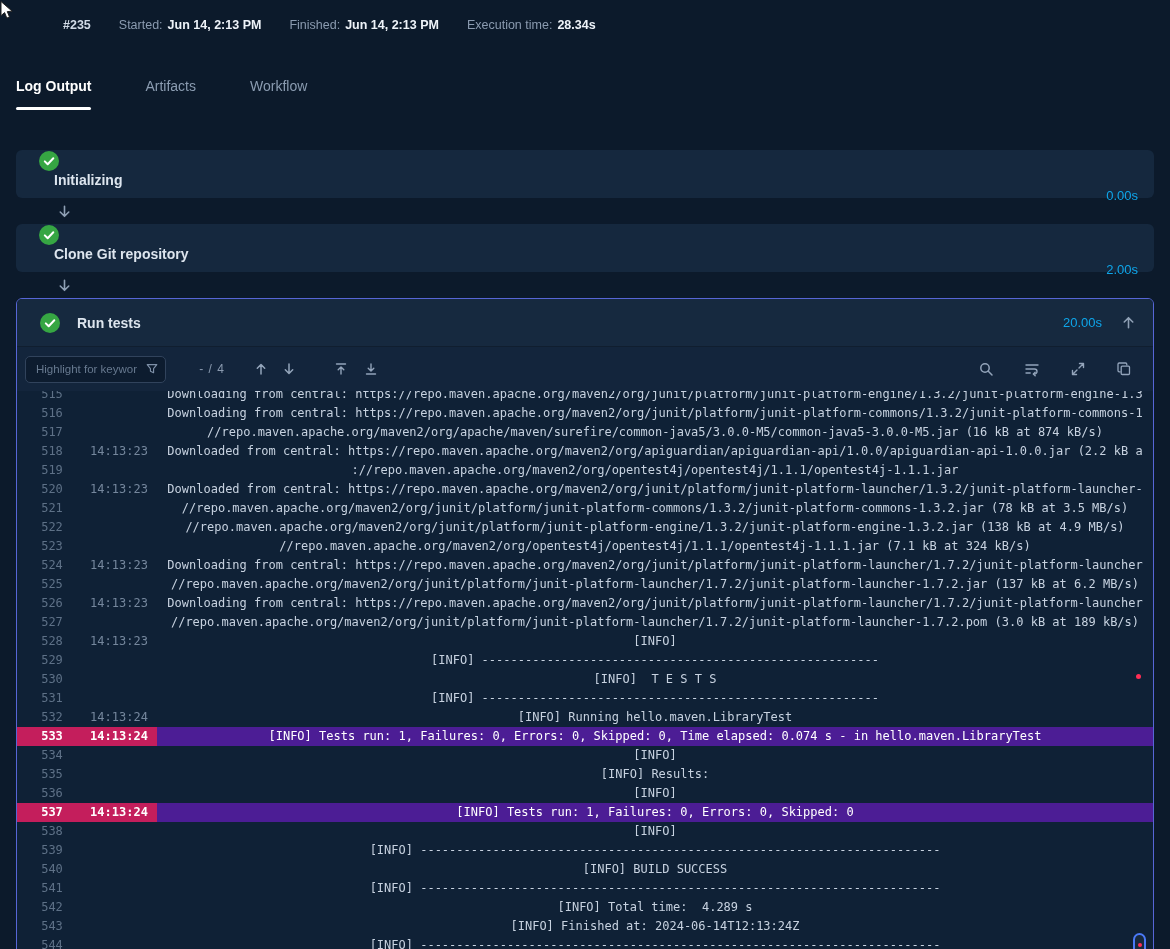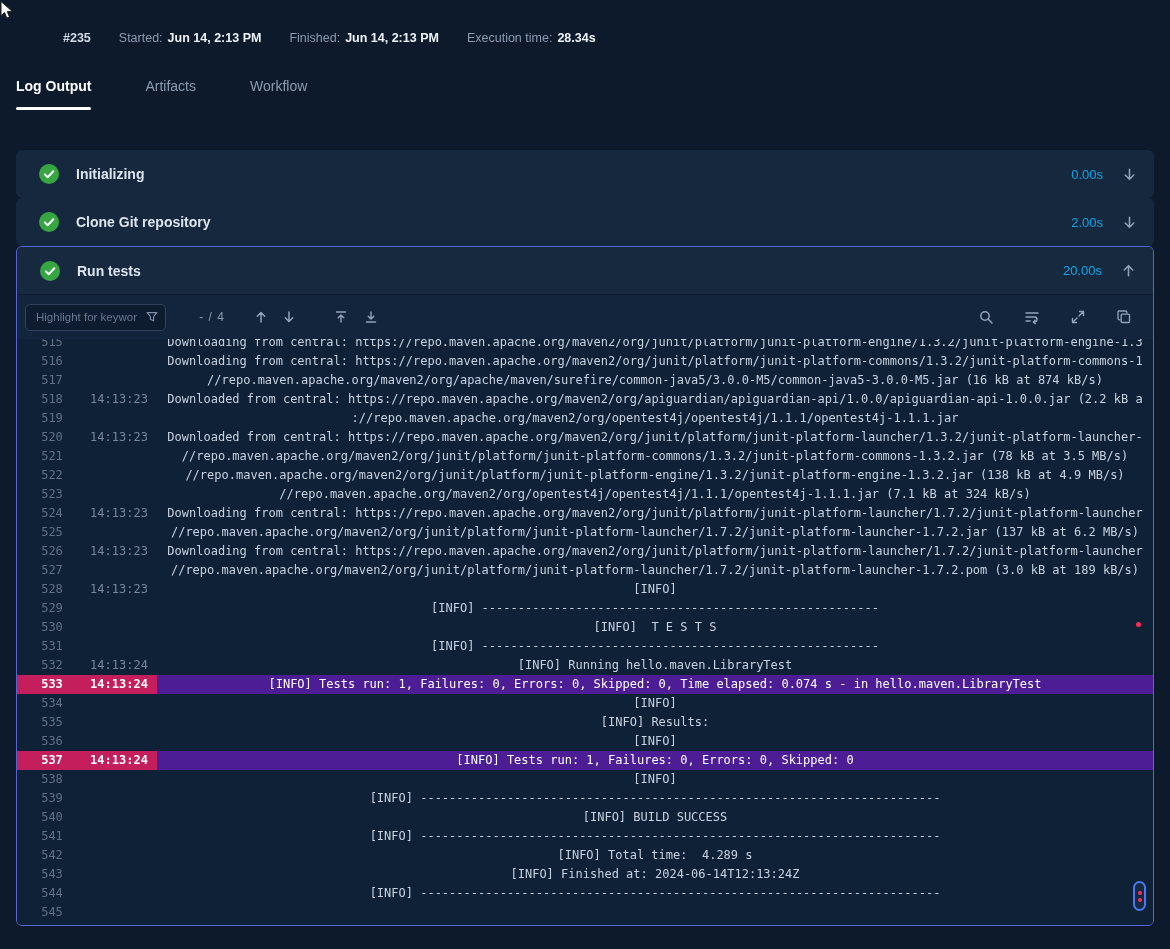--- a/index.html
+++ b/index.html
@@ -6,35 +6,35 @@
   html, body { margin: 0; padding: 0; width: 1170px; height: 949px; overflow: hidden; }
   body {
     background: #0c1a2b;
     font-family: "Liberation Sans", sans-serif;
     color: #dfe7f0;
     position: relative;
   }
   .cursor { position: absolute; left: 0; top: 1px; z-index: 50; }
 
   
-  .build-header { padding: 31px 0 0 63px; height: 52px; display: flex; align-items: flex-start; gap: 28px; font-size: 12.5px; }
+  .build-header { padding: 18px 0 0 63px; height: 52px; display: flex; align-items: flex-start; gap: 28px; font-size: 12.5px; }
   .bnum { color: #d2dbe7; font-weight: 600; }
   .meta { display: flex; gap: 5px; }
   .mlabel { color: #8b9bb0; }
   .mvalue { color: #eef3f9; font-weight: 700; }
 
   
   .tabs { display: flex; gap: 54px; padding: 26px 0 0 16px; margin-bottom: 40px; }
   .tab { position: relative; padding-bottom: 15px; font-size: 14px; color: #8b9cb1; cursor: pointer; line-height: 17px; }
   .tab.active { color: #ffffff; font-weight: 700; }
   .tab.active::after { content: ""; position: absolute; left: 0; right: 0; bottom: 0; height: 3px; background: #ffffff; border-radius: 2px; }
 
   
   .cards { padding: 0 16px; }
-  .card { height: 48px; display: flex; align-items: center; background: #15283e; border-radius: 6px; margin-bottom: 0; padding: 0 16px 0 22px; cursor: pointer; }
+  .card { height: 48px; display: flex; align-items: flex-start; background: #15283e; border-radius: 6px; margin-bottom: 26px; padding: 0 16px 0 22px; cursor: pointer; flex-direction: column; }
   .card-title { font-size: 14px; font-weight: 700; color: #dde5ee; margin-left: 16px; }
   .duration { margin-left: auto; font-size: 13px; color: #0ea5e9; }
   .chev { margin-left: 18px; display: flex; align-items: center; }
   .status { display: flex; align-items: center; }
 
   .card-expanded { height: 680px; flex-direction: column; align-items: stretch; padding: 0; border: 1px solid #5766d6; background: #0f2136; overflow: hidden; cursor: default; margin-bottom: 0; }
   .card-head { height: 48px; display: flex; align-items: center; padding: 0 16px 0 22px; background: #16293f; border-bottom: 1px solid rgba(0,0,0,0.25); cursor: pointer; }
 
   
   .log-toolbar { height: 44px; display: flex; align-items: center; background: #13253c; padding: 0 14px 0 8px; }

